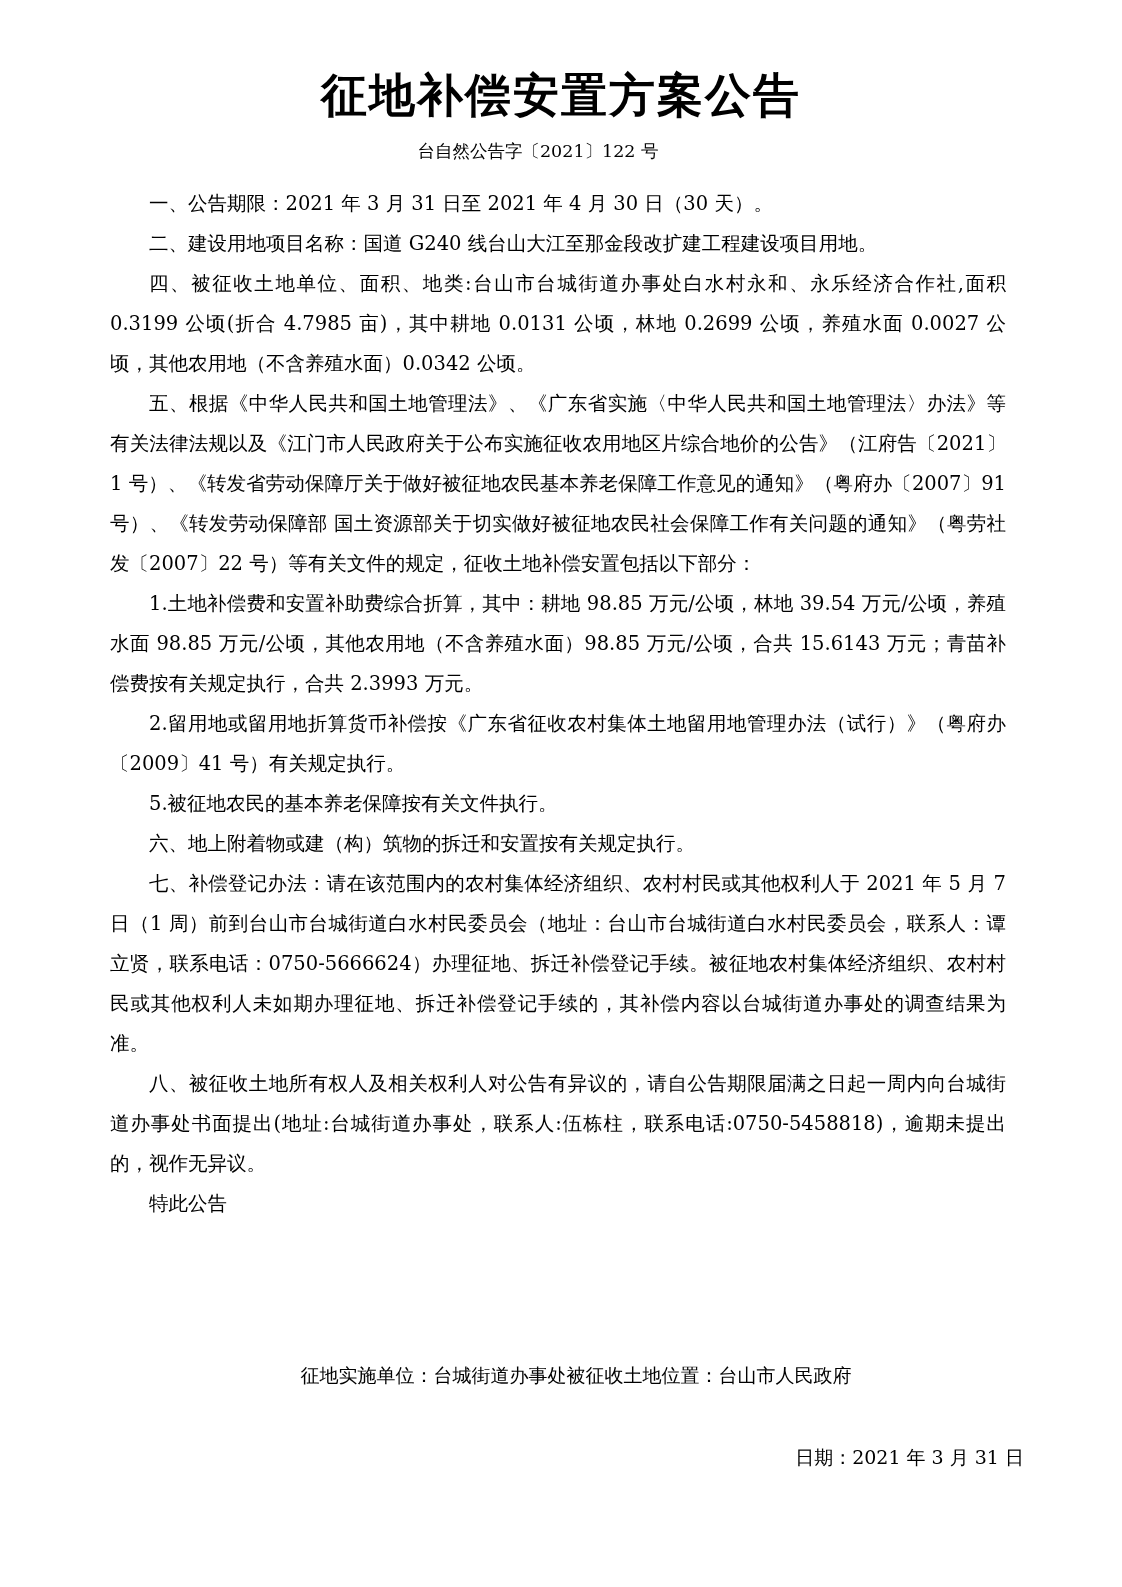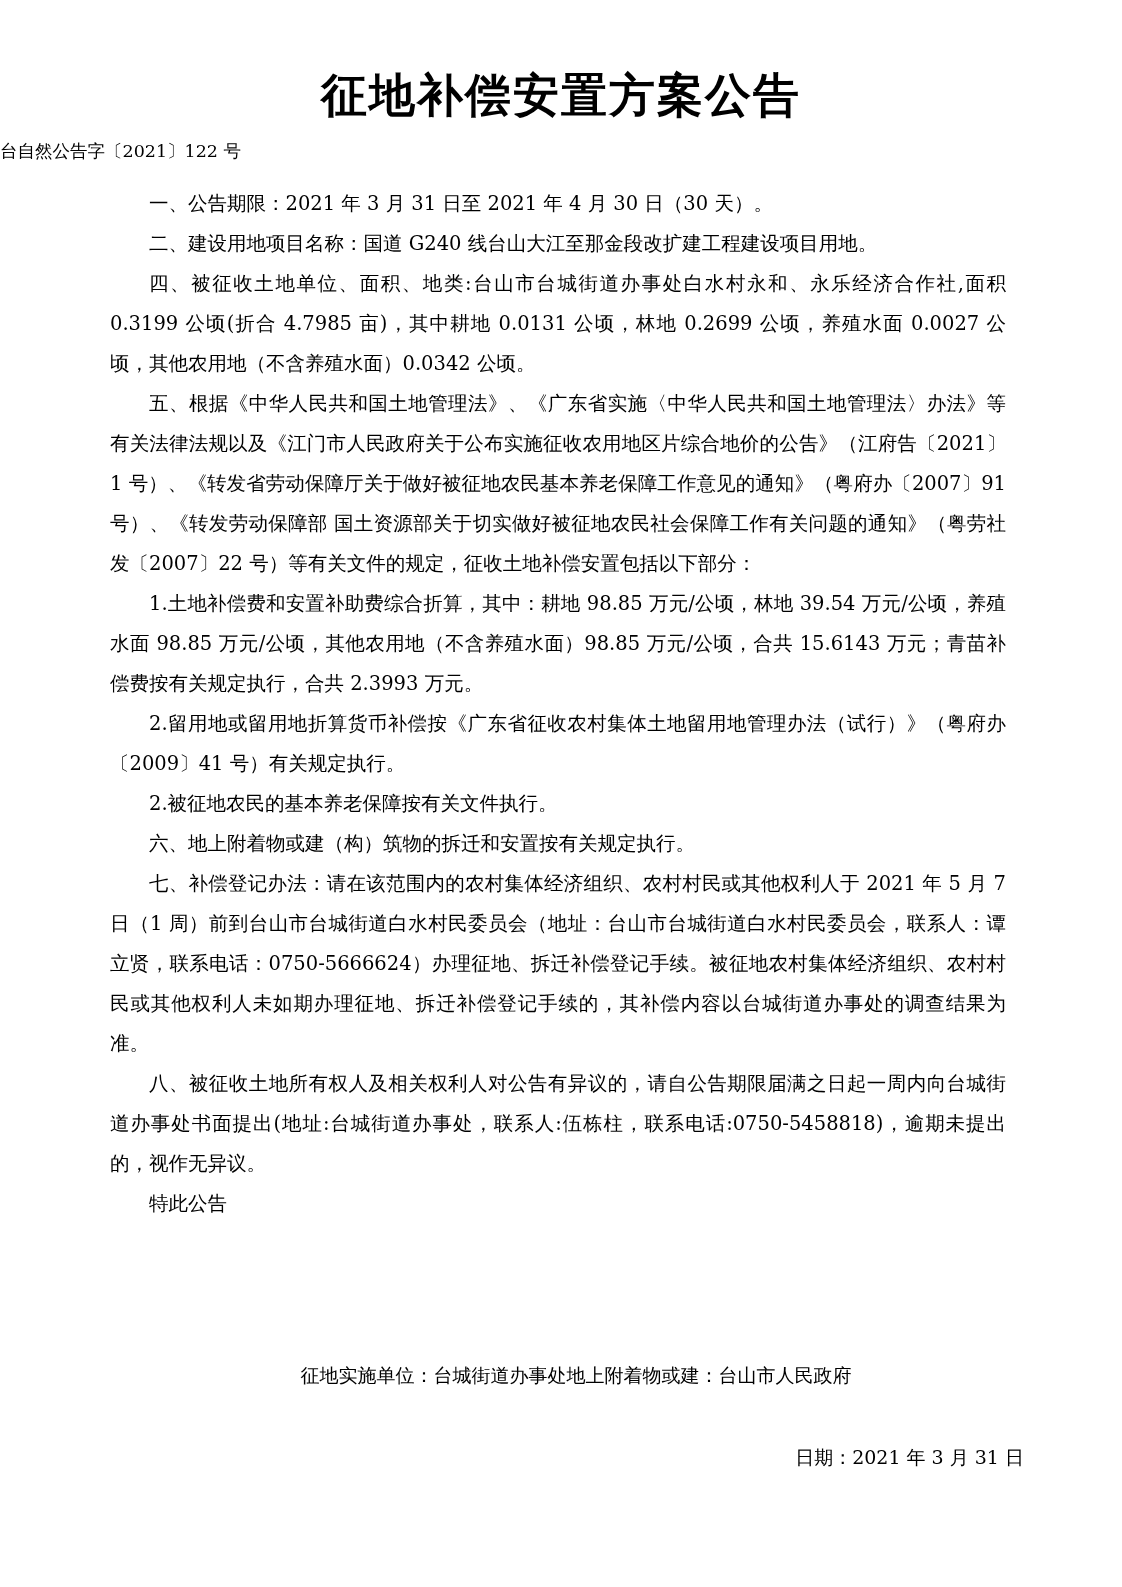--- a/index.html
+++ b/index.html
@@ -21,21 +21,21 @@
     padding-top: 64px;
     text-align: center;
     font-size: 46px;
     line-height: 62px;
     font-weight: 600;
     letter-spacing: 2px;
   }
   .doc-number {
     margin-top: 14px;
     padding-right: 46px;
-    text-align: left;
+    text-align: center;
     font-size: 17.5px;
     line-height: 22px;
   }
   .body {
     margin: 22px 116px 0 110px;
     font-size: 19.5px;
     line-height: 40px;
     text-align: justify;
   }
   .body p {
@@ -69,27 +69,27 @@
 
   <div class="doc-number">台自然公告字〔2021〕122 号</div>
 
   <div class="body">
     <p>一、公告期限：2021 年 3 月 31 日至 2021 年 4 月 30 日（30 天）。</p>
     <p>二、建设用地项目名称：国道 G240 线台山大江至那金段改扩建工程建设项目用地。</p>
     <p>四、被征收土地单位、面积、地类:台山市台城街道办事处白水村永和、永乐经济合作社,面积 0.3199 公顷(折合 4.7985 亩)，其中耕地 0.0131 公顷，林地 0.2699 公顷，养殖水面 0.0027 公顷，其他农用地（不含养殖水面）0.0342 公顷。</p>
     <p>五、根据《中华人民共和国土地管理法》、《广东省实施〈中华人民共和国土地管理法〉办法》等有关法律法规以及《江门市人民政府关于公布实施征收农用地区片综合地价的公告》（江府告〔2021〕1 号）、《转发省劳动保障厅关于做好被征地农民基本养老保障工作意见的通知》（粤府办〔2007〕91 号）、《转发劳动保障部 国土资源部关于切实做好被征地农民社会保障工作有关问题的通知》（粤劳社发〔2007〕22 号）等有关文件的规定，征收土地补偿安置包括以下部分：</p>
     <p>1.土地补偿费和安置补助费综合折算，其中：耕地 98.85 万元/公顷，林地 39.54 万元/公顷，养殖水面 98.85 万元/公顷，其他农用地（不含养殖水面）98.85 万元/公顷，合共 15.6143 万元；青苗补偿费按有关规定执行，合共 2.3993 万元。</p>
     <p>2.留用地或留用地折算货币补偿按《广东省征收农村集体土地留用地管理办法（试行）》（粤府办〔2009〕41 号）有关规定执行。</p>
-    <p>2.被征地农民的基本养老保障按有关文件执行。</p>
+    <p>5.被征地农民的基本养老保障按有关文件执行。</p>
     <p>六、地上附着物或建（构）筑物的拆迁和安置按有关规定执行。</p>
     <p>七、补偿登记办法：请在该范围内的农村集体经济组织、农村村民或其他权利人于 2021 年 5 月 7 日（1 周）前到台山市台城街道白水村民委员会（地址：台山市台城街道白水村民委员会，联系人：谭立贤，联系电话：0750-5666624）办理征地、拆迁补偿登记手续。被征地农村集体经济组织、农村村民或其他权利人未如期办理征地、拆迁补偿登记手续的，其补偿内容以台城街道办事处的调查结果为准。</p>
     <p>八、被征收土地所有权人及相关权利人对公告有异议的，请自公告期限届满之日起一周内向台城街道办事处书面提出(地址:台城街道办事处，联系人:伍栋柱，联系电话:0750-5458818)，逾期未提出的，视作无异议。</p>
     <p>特此公告</p>
   </div>
 
   <div class="footer-row">
     <span>征地实施单位：台城街道办事处</span>
-    <span>地上附着物或建：台山市人民政府</span>
+    <span>被征收土地位置：台山市人民政府</span>
   </div>
 
   <div class="date-line">日期：2021 年 3 月 31 日</div>
 
 </div>
 
 </body></html>

